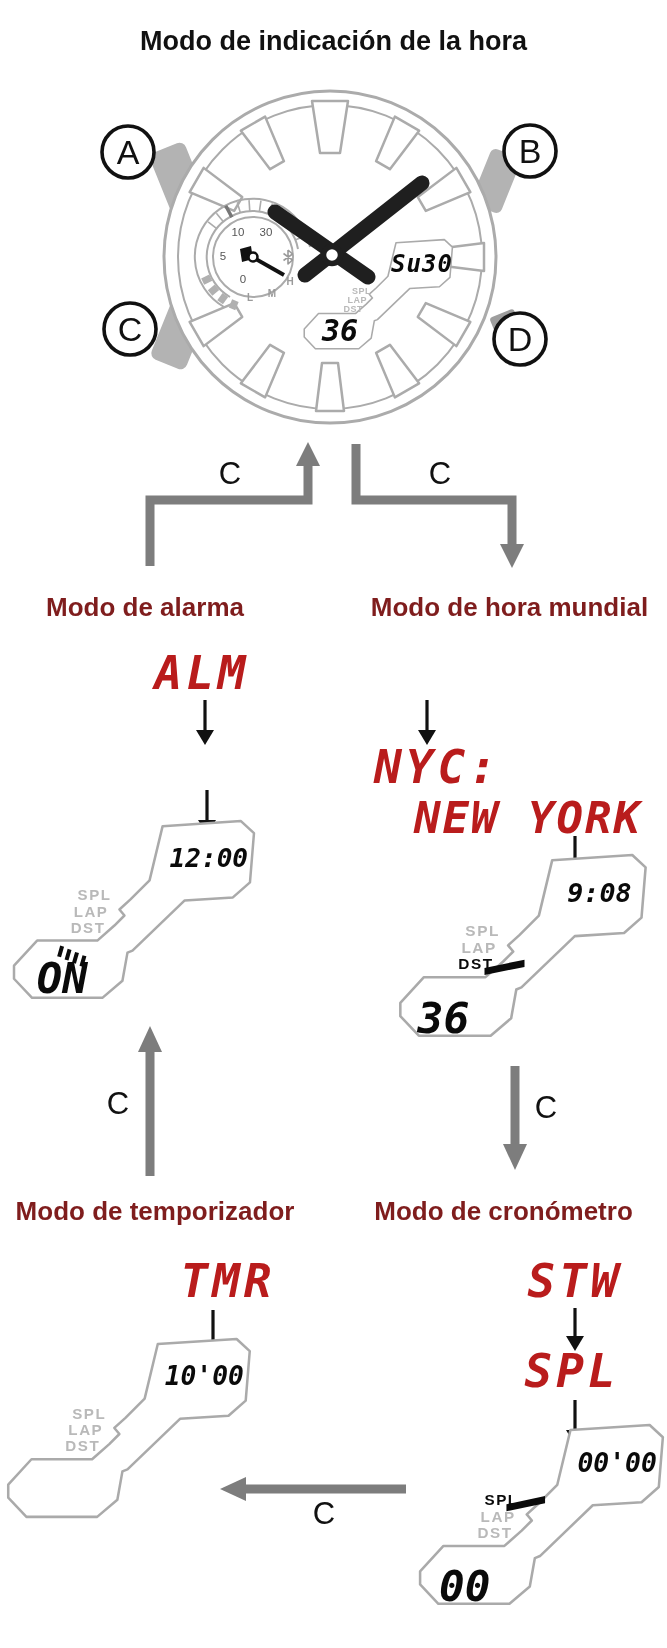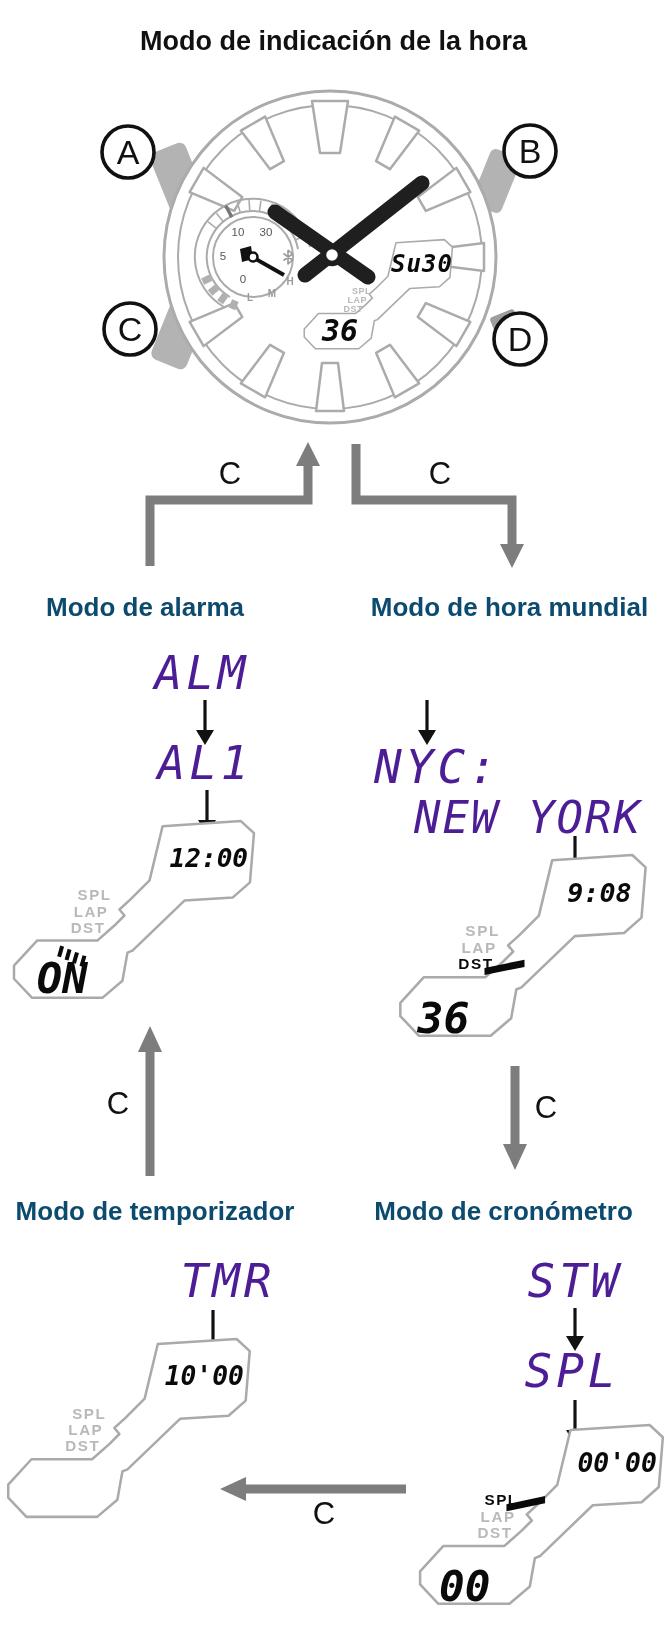--- a/index.html
+++ b/index.html
@@ -1,21 +1,21 @@
 <!DOCTYPE html>
 <html><head>
 <meta charset="utf-8">
 <style>
   html,body{margin:0;padding:0;background:#fff;}
   #canvas{position:relative;width:667px;height:1648px;background:#fff;overflow:hidden;
           font-family:"Liberation Sans",sans-serif;color:#111;}
   .abs{position:absolute;}
   .heading{font-size:27px;font-weight:600;color:#111;text-align:center;letter-spacing:0;}
-  .mode-title{font-size:26px;font-weight:600;color:#0c4a6e;text-align:center;white-space:nowrap;}
-  .dotmx{font-family:"DejaVu Sans Mono",monospace;font-weight:normal;font-style:italic;color:#4c1d95;}
+  .mode-title{font-size:26px;font-weight:600;color:#7f1d1d;text-align:center;white-space:nowrap;}
+  .dotmx{font-family:"DejaVu Sans Mono",monospace;font-weight:bold;font-style:italic;color:#b91c1c;}
   .step{font-size:46px;letter-spacing:4px;text-align:center;white-space:nowrap;line-height:1;}
   .step-left{font-size:46px;letter-spacing:4px;text-align:left;white-space:nowrap;line-height:1;}
   .step-city{font-size:44px;letter-spacing:2px;text-align:right;white-space:nowrap;line-height:1;}
   .c-label{font-size:31px;font-weight:500;color:#111;width:40px;text-align:center;line-height:1;}
   svg{display:block;overflow:visible;}
   .lcd-outline{fill:#ffffff;stroke:#aaaaaa;stroke-width:2.5;stroke-linejoin:round;}
   .ind{font-family:"Liberation Sans",sans-serif;font-weight:bold;font-size:15px;letter-spacing:1.5px;}
   .ind.g{fill:#b9b9b9;}
   .ind.b{fill:#0a0a0a;}
   .lcd-time{font-family:"DejaVu Sans Mono",monospace;font-weight:bold;font-style:italic;
@@ -202,21 +202,20 @@
   <div class="abs c-label" style="left:98px;top:1088px;">C</div>
   <div class="abs c-label" style="left:526px;top:1092px;">C</div>
   <div class="abs c-label" style="left:304px;top:1498px;">C</div>
 
   <div class="abs mode-title" style="left:0;top:592px;width:290px;">Modo de alarma</div>
   <div class="abs dotmx step" style="left:102px;top:650px;width:200px;">ALM</div>
   <svg class="abs" style="left:194px;top:700px;" width="22" height="46" viewBox="0 0 22 46">
     <line x1="11" y1="0" x2="11" y2="32" stroke="#111" stroke-width="3.2"></line>
       <polygon points="2,30 20,30 11,45" fill="#111"></polygon>
   </svg>
-  <div class="abs dotmx step" style="left:105px;top:740px;width:200px;">AL1</div>
   <svg class="abs" style="left:196px;top:790px;" width="22" height="46" viewBox="0 0 22 46">
     <line x1="11" y1="0" x2="11" y2="32" stroke="#111" stroke-width="3.2"></line>
       <polygon points="2,30 20,30 11,45" fill="#111"></polygon>
   </svg>
   <svg class="abs" style="left:12px;top:820px;" width="246" height="191" viewBox="0 0 245 190">
     <path class="lcd-outline" d="M150 6 L228 1 L241 13 L237 62 L220 77 L172 80 L120 130 L115 132 L110 160 L90 177 L20 177 L2 158 L2 145 L25 120 L85 120 L102 105 L112 95 L107 89 L118 79 L137 60 Z"></path>
     <text class="ind g" x="99" y="80" text-anchor="end">SPL</text>
     <text class="ind g" x="96" y="96" text-anchor="end">LAP</text>
     <text class="ind g" x="93" y="112" text-anchor="end">DST</text>
     <text class="lcd-time" x="196" y="47" text-anchor="middle">12:00</text>

